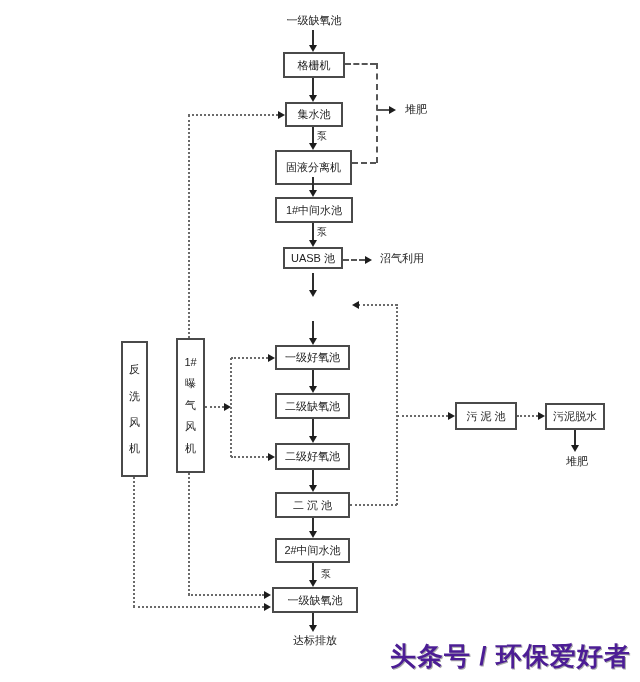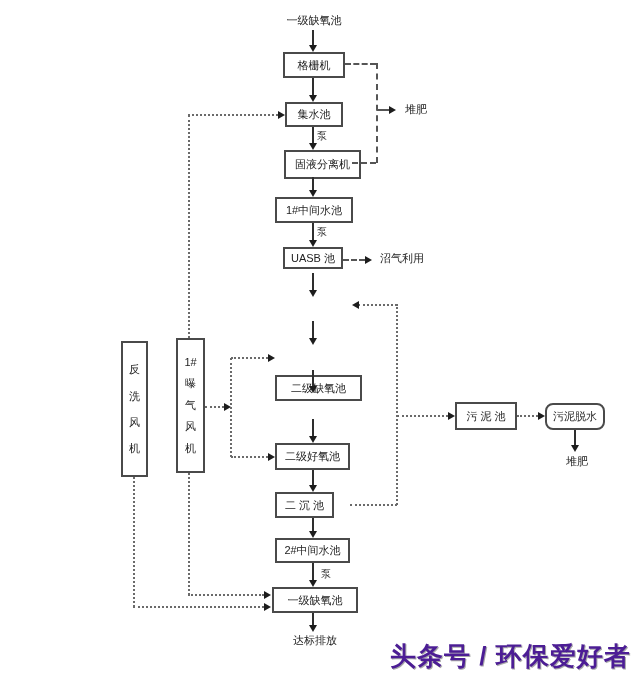--- a/index.html
+++ b/index.html
@@ -43,41 +43,42 @@
   <div class="lbl" style="left:287px;top:634px;width:56px;">达标排放</div>
   <div class="lbl" style="left:399px;top:103px;width:34px;">堆肥</div>
   <div class="lbl" style="left:378px;top:252px;width:48px;">沼气利用</div>
   <div class="lbl" style="left:560px;top:455px;width:34px;">堆肥</div>
   <div class="lbl pump" style="left:317px;top:130px;">泵</div>
   <div class="lbl pump" style="left:317px;top:226px;">泵</div>
   <div class="lbl pump" style="left:321px;top:568px;">泵</div>
 
   <div class="box" style="left:283px;top:52px;width:62px;height:26px;">格栅机</div>
   <div class="box" style="left:285px;top:102px;width:58px;height:25px;">集水池</div>
-  <div class="box" style="left:284px;top:150px;width:77px;height:29px;">固液分离机</div>
+  <div class="box" style="left:275px;top:150px;width:77px;height:35px;">固液分离机</div>
   <div class="box" style="left:275px;top:197px;width:78px;height:26px;">1#中间水池</div>
   <div class="box" style="left:283px;top:247px;width:60px;height:22px;">UASB 池</div>
-  <div class="box" style="left:275px;top:375px;width:87px;height:26px;">二级缺氧池</div>
+  <div class="box" style="left:275px;top:345px;width:75px;height:25px;">一级好氧池</div>
+  <div class="box" style="left:275px;top:393px;width:75px;height:26px;">二级缺氧池</div>
   <div class="box" style="left:275px;top:443px;width:75px;height:27px;">二级好氧池</div>
-  <div class="box" style="left:275px;top:492px;width:59px;height:26px;">二 沉 池</div>
+  <div class="box" style="left:275px;top:492px;width:75px;height:26px;">二 沉 池</div>
   <div class="box" style="left:275px;top:538px;width:75px;height:25px;">2#中间水池</div>
   <div class="box" style="left:272px;top:587px;width:86px;height:26px;">一级缺氧池</div>
 
   <div class="box vbox" style="left:121px;top:341px;width:27px;height:136px;line-height:2.4;">反
 洗
 风
 机</div>
   <div class="box vbox" style="left:176px;top:338px;width:29px;height:135px;line-height:1.95;">1#
 曝
 气
 风
 机</div>
 
   <div class="box" style="left:455px;top:402px;width:62px;height:28px;">污 泥 池</div>
-  <div class="box" style="left:545px;top:403px;width:60px;height:27px;border-radius:8px;">污泥脱水</div>
+  <div class="box" style="left:545px;top:403px;width:60px;height:27px;">污泥脱水</div>
 
   <div class="sv" style="left:312px;top:30px;height:16px;"></div>
     <div class="ad" style="left:309px;top:45px;"></div>
   <div class="sv" style="left:312px;top:78px;height:18px;"></div>
     <div class="ad" style="left:309px;top:95px;"></div>
   <div class="sv" style="left:312px;top:127px;height:17px;"></div>
     <div class="ad" style="left:309px;top:143px;"></div>
   <div class="sv" style="left:312px;top:177px;height:14px;"></div>
     <div class="ad" style="left:309px;top:190px;"></div>
   <div class="sv" style="left:312px;top:223px;height:18px;"></div>

